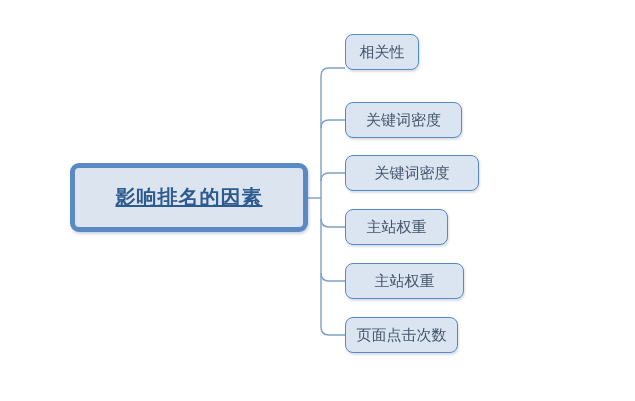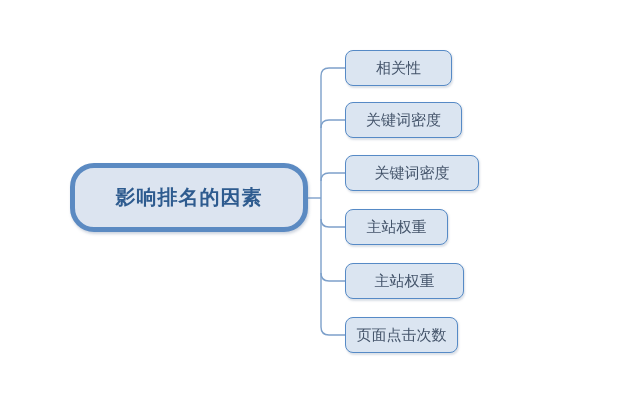--- a/index.html
+++ b/index.html
@@ -41,38 +41,39 @@
     align-items:center;
     justify-content:center;
     white-space:nowrap;
     cursor:default;
   }
   .root-node{
     left:70px;top:163px;
     width:238px;height:69px;
     background:var(--root-fill);
     border:5px solid var(--root-border);
-    border-radius:24px;
+    border-radius:9px;
     color:var(--root-text);
     font-size:20px;
     font-weight:bold;
     letter-spacing:1px;
     box-shadow:1px 2px 3px rgba(110,130,160,0.35);
+    text-decoration:underline;
   }
   .child-node{
     left:345px;
     height:36px;
     background:var(--child-fill);
     border:1.5px solid var(--child-border);
     border-radius:8px;
     color:var(--child-text);
     font-size:15px;
     box-shadow:1px 1.5px 2px rgba(110,130,160,0.25);
   }
-  .child-1{top:50px;width:107px;}
+  .child-1{top:34px;width:74px;}
   .child-2{top:102px;width:117px;}
   .child-3{top:155px;width:134px;}
   .child-4{top:209px;width:103px;}
   .child-5{top:263px;width:119px;align-items:center;}
   .child-6{top:317px;width:113px;}
 </style>
 </head>
 <body>
 
 <div class="canvas">

